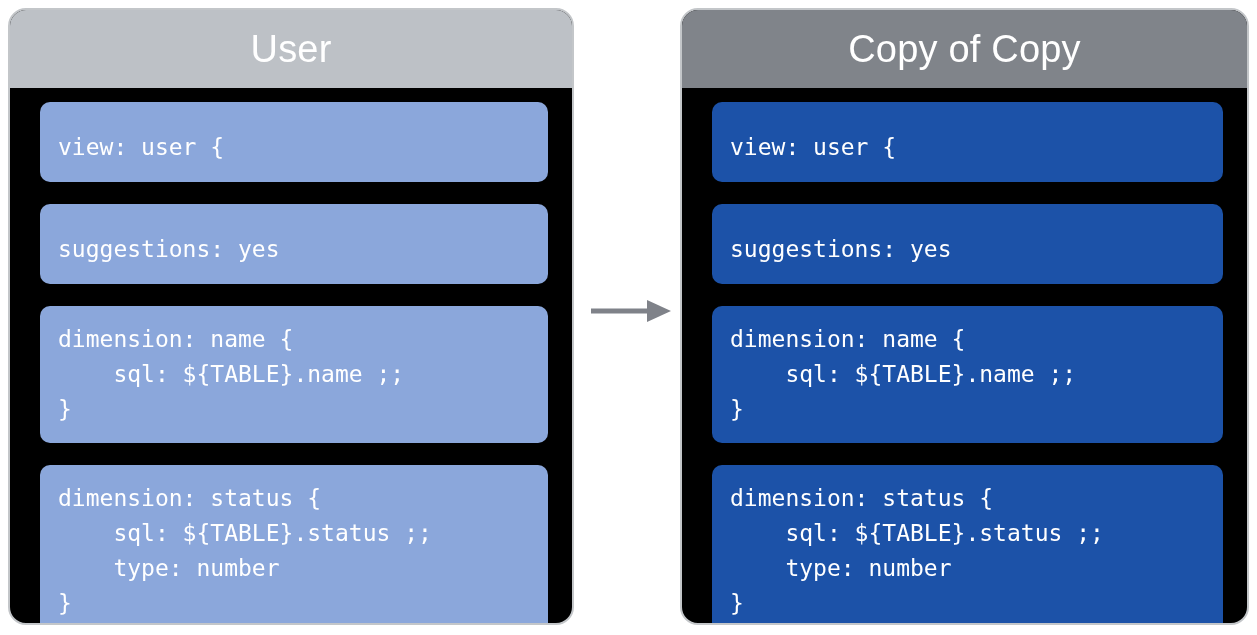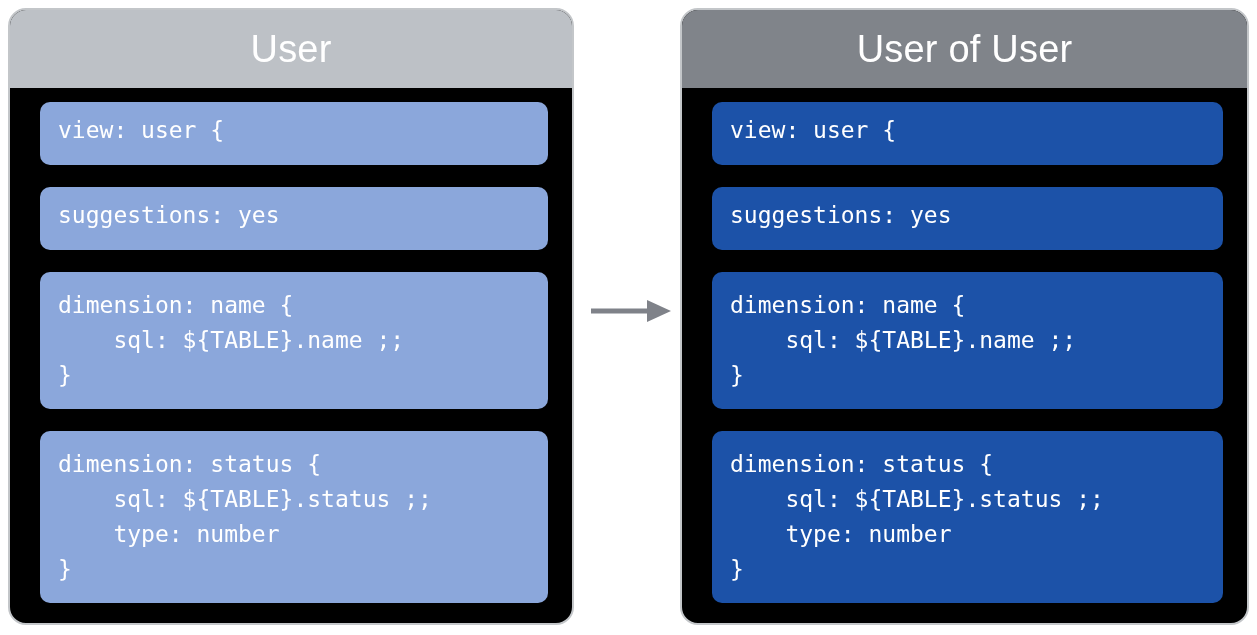--- a/index.html
+++ b/index.html
@@ -70,21 +70,21 @@
     line-height: 35px;
     white-space: pre;
     box-sizing: border-box;
     padding: 16px 14px 16px 18px;
     margin-bottom: 22px;
     letter-spacing: 0px;
   }
   #panel-source .code-block { background: #8ba7db; }
   #panel-copy   .code-block { background: #1c52a8; }
 
-  .code-block.one-line  { padding-top: 11px; padding-bottom: 17px; }
+  .code-block.one-line  { padding-top: 28px; padding-bottom: 17px; }
 
   
   #arrow {
     position: absolute;
     left: 589px;
     top: 296px;
     width: 84px;
     height: 30px;
   }
 </style>
@@ -107,21 +107,21 @@
 }</div>
     </div>
   </div>
 
   <svg id="arrow" viewBox="0 0 84 30">
     <line x1="2" y1="15" x2="62" y2="15" stroke="#7f8289" stroke-width="5"></line>
     <polygon points="58,4 82,15 58,26" fill="#7f8289"></polygon>
   </svg>
 
   <div class="panel" id="panel-copy">
-    <div class="panel-header">User of User</div>
+    <div class="panel-header">Copy of Copy</div>
     <div class="panel-body">
       <div class="code-block one-line">view: user {</div>
       <div class="code-block one-line">suggestions: yes</div>
       <div class="code-block">dimension: name {
     sql: ${TABLE}.name ;;
 }</div>
       <div class="code-block">dimension: status {
     sql: ${TABLE}.status ;;
     type: number
 }</div>

